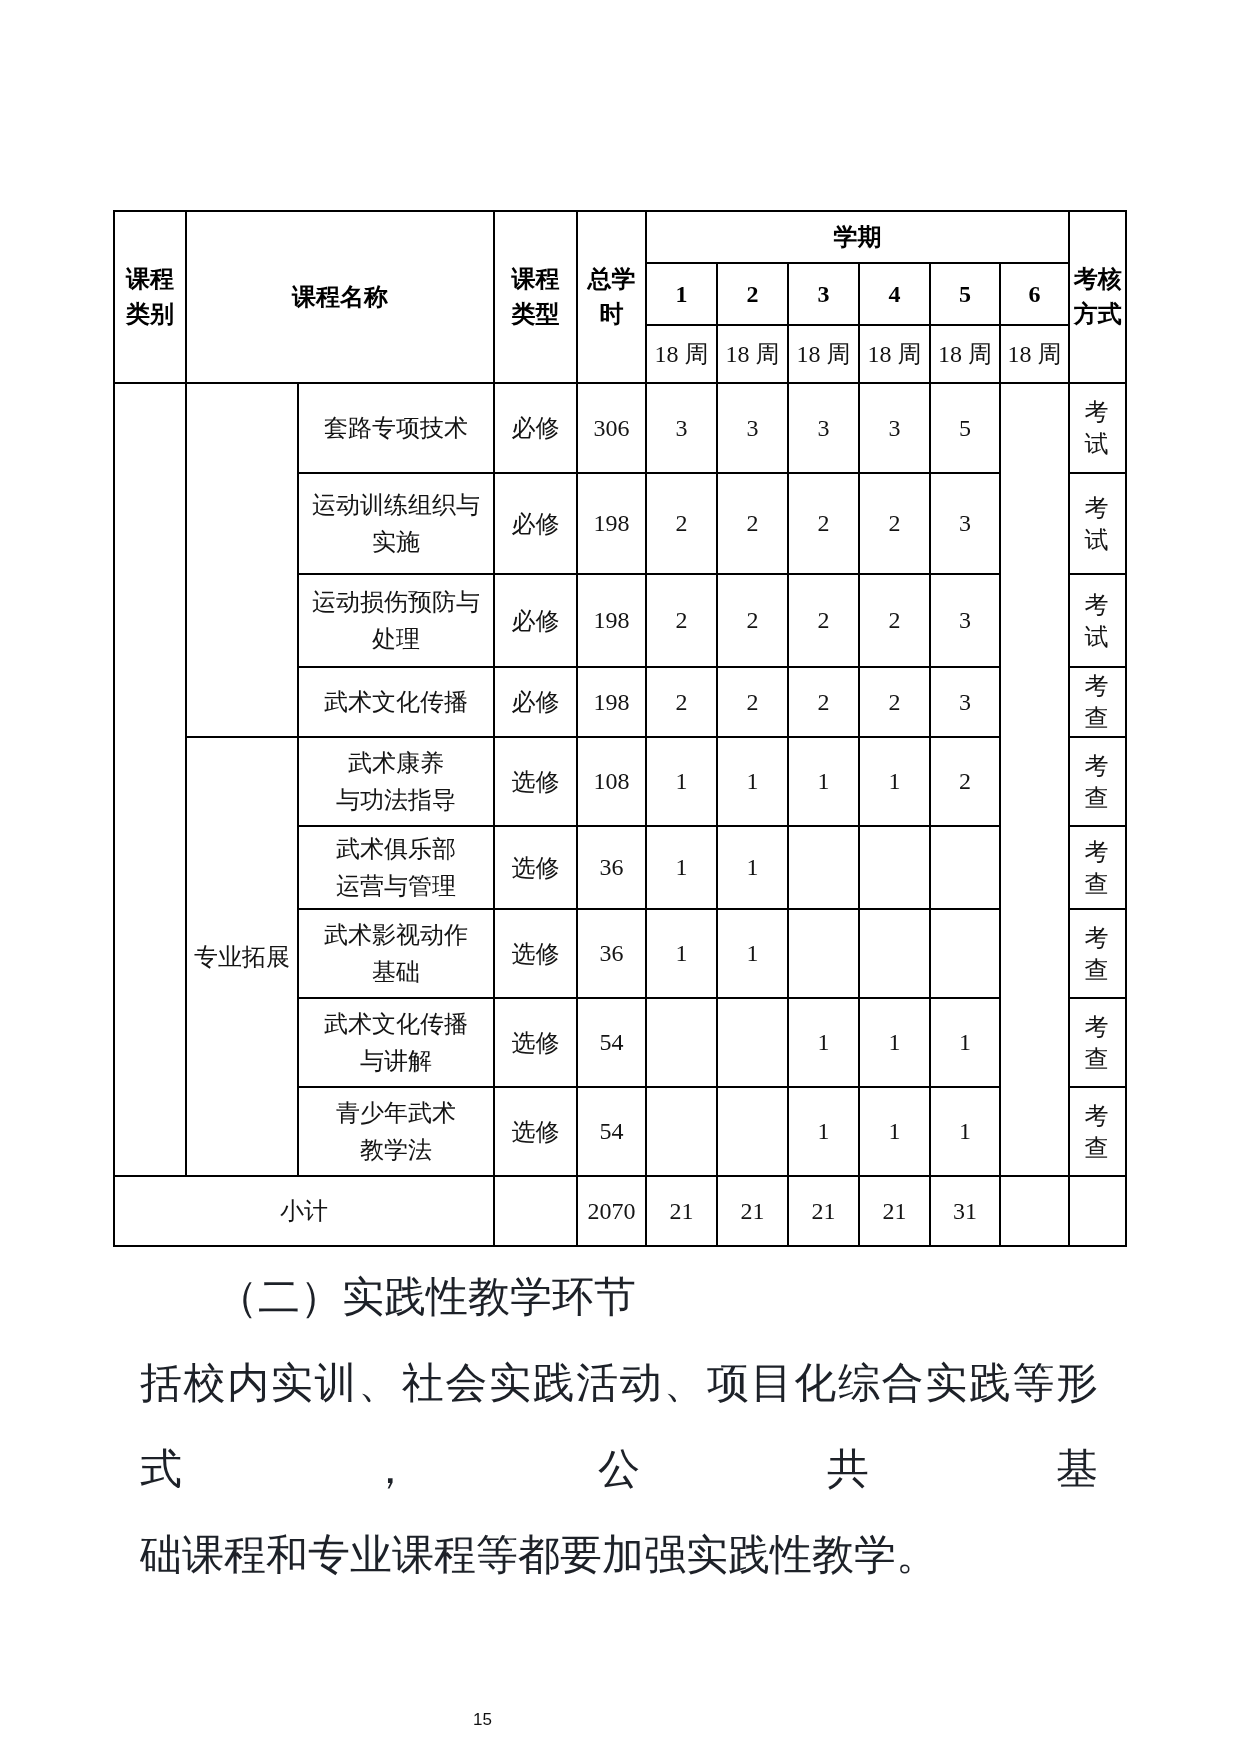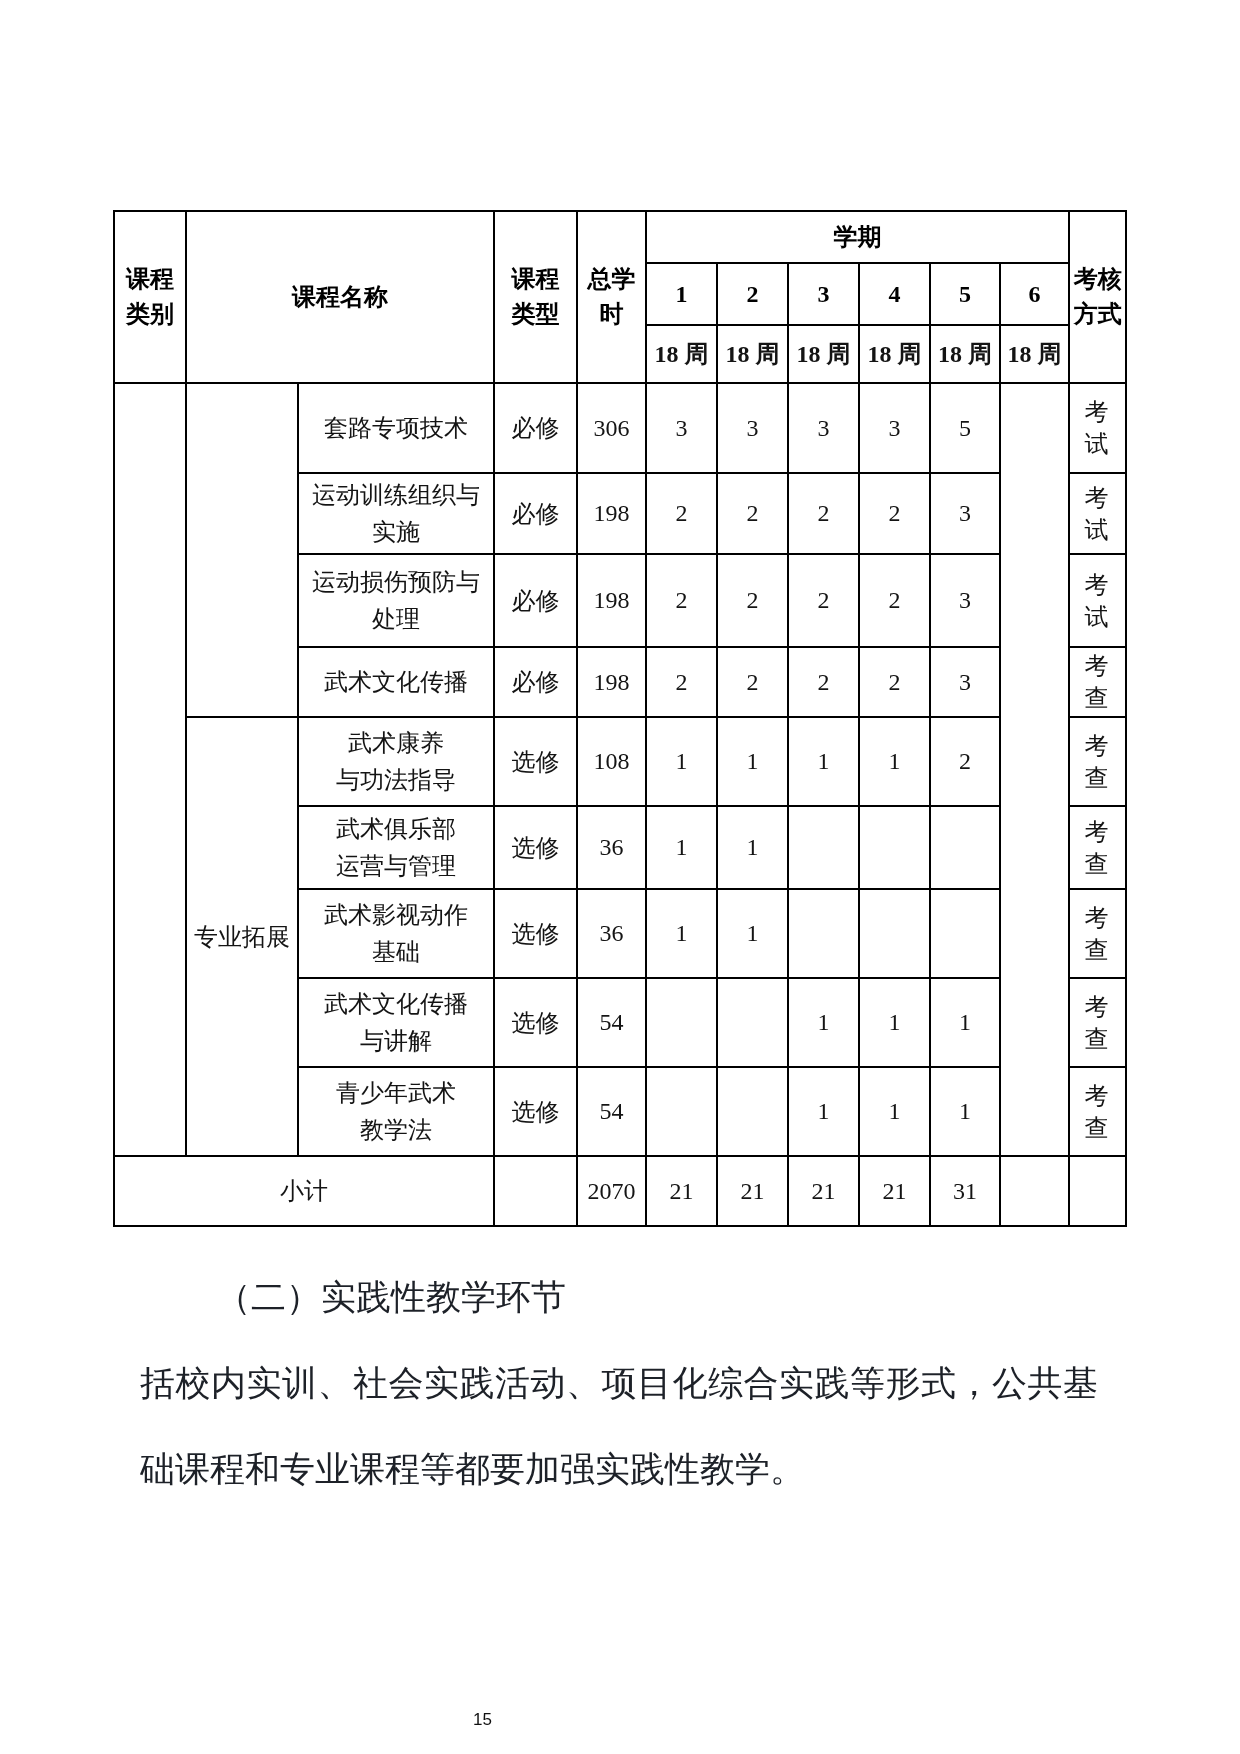--- a/index.html
+++ b/index.html
@@ -21,33 +21,33 @@
     border:2px solid #000;
     text-align:center;
     vertical-align:middle;
     font-size:24px;
     color:#141414;
     padding:0 2px;
     overflow:hidden;
   }
   .schedule td.hdr { font-weight:bold; color:#000; }
   .w2 { width:2.15em; margin:0 auto; line-height:1.45; }
-  .wk { font-weight:bold; font-size:23px; white-space:nowrap;margin-left:36px; }
+  .wk { font-weight:normal; font-size:23px; white-space:nowrap;margin-left:36px; }
   .sem-num { font-weight:bold; font-size:25px; }
   .num { font-size:23px; color:#222; }
   .name-cell .nl { line-height:37px; }
   .name-cell .nl:empty { display:none; }
   .assess { letter-spacing:2px; }
 
   .section {
     position:absolute; left:140px; top:1254px; width:958px;
     font-family:"Liberation Sans", sans-serif;
     font-weight:500;
     color:#1d2128;
-    font-size:35px;
+    font-size:42px;
   }
   .section .heading { line-height:86px; padding-left:76px; }
   .section .pline  { line-height:86px; text-align:justify; text-align-last:justify; }
   .section .pline.first { text-indent:70px; }
   .section .pline.last  { text-align-last:left; }
 
   .pageno {
     position:absolute; left:473px; top:1710px;
     font-family:"Liberation Sans", sans-serif;
     font-size:17px; color:#111;
@@ -118,21 +118,21 @@
       <td class="num">306</td>
       <td class="num">3</td>
       <td class="num">3</td>
       <td class="num">3</td>
       <td class="num">3</td>
       <td class="num">5</td>
       <td rowspan="9"></td>
       <td class="assess">考试</td>
     </tr>
 
-    <tr style="height:81px">
+    <tr style="height:101px">
       <td class="name-cell">
             <div class="nl">运动训练组织与</div>
             <div class="nl">实施</div>
           </td>
       <td>必修</td>
       <td class="num">198</td>
       <td class="num">2</td>
       <td class="num">2</td>
       <td class="num">2</td>
       <td class="num">2</td>

